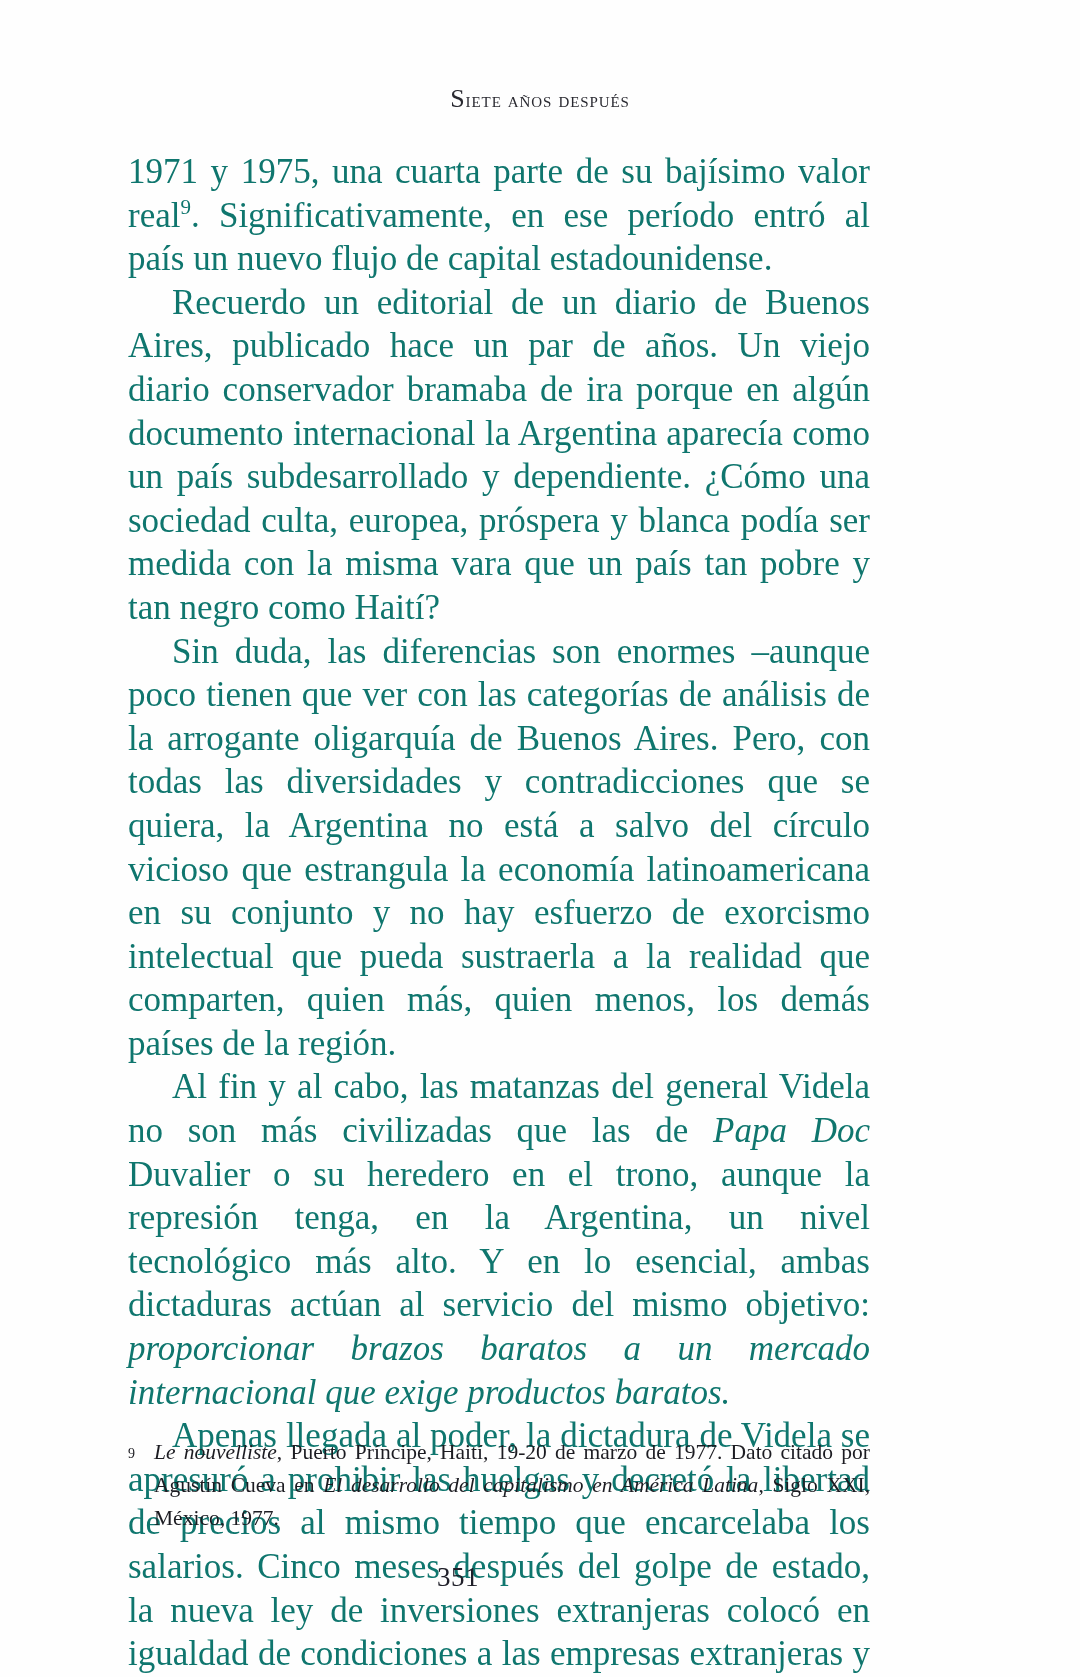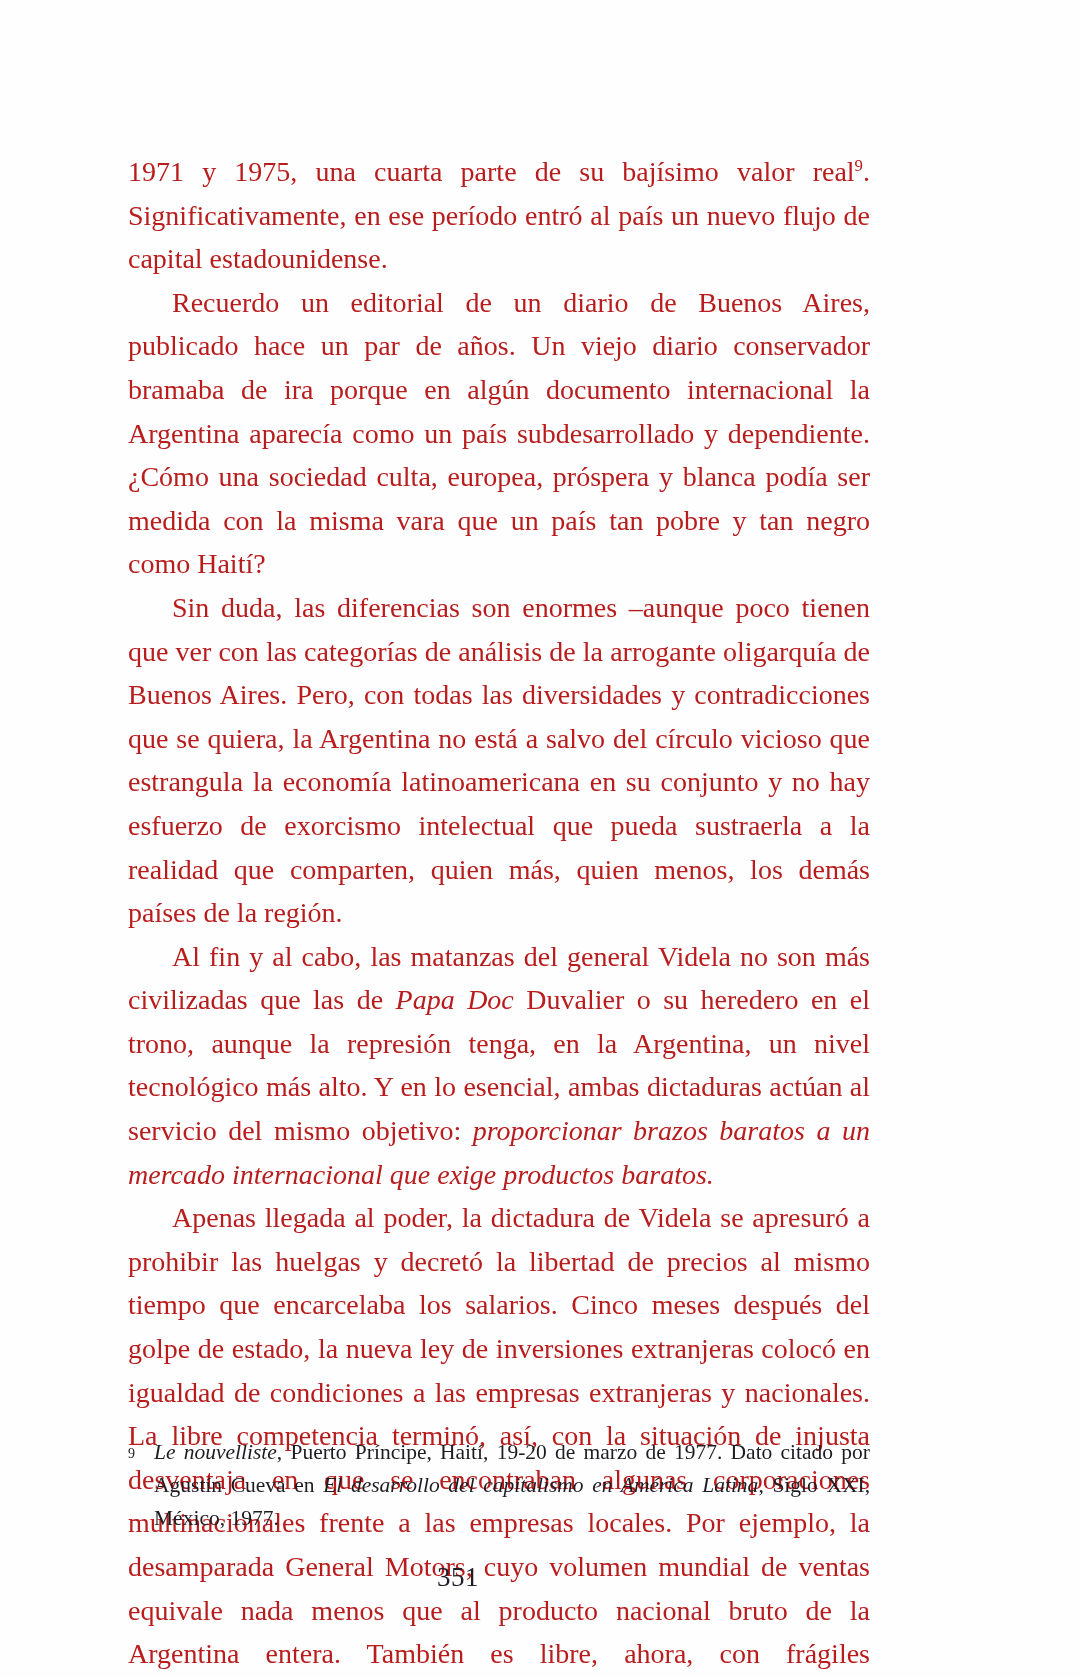--- a/index.html
+++ b/index.html
@@ -44,25 +44,25 @@
   
   .textblock {
     position: absolute;
     left: 128px;
     top: 150px;
     width: 742px;
   }
 
   p.body {
     margin: 0;
-    font-size: 28px;
+    font-size: 35px;
     line-height: 43.6px;
     text-align: justify;
     text-justify: inter-word;
-    color: #b91c1c;
+    color: #0f766e;
     hyphens: none;
     word-spacing: 0px;
   }
   p.body.indent {
     text-indent: 44px;
   }
   p.body i, span.ital {
     font-style: italic;
   }
   sup.fnref {
@@ -106,20 +106,23 @@
     font-size: 27px;
     color: #20202a;
     letter-spacing: 0.5px;
   }
 </style>
 </head>
 <body>
 
 <div class="page">
 
+  <div class="running-head">
+    <span class="cap-first">S</span><span>iete años después</span>
+  </div>
 
   <div class="textblock">
 
     <p class="body" id="p1"><span>1971 y 1975, una cuarta parte de su bajísimo valor real</span><sup class="fnref">9</sup><span>. Significativamente, en ese período entró al país un nuevo flujo de capital estadounidense.</span></p>
     <p class="body indent" id="p2"><span>Recuerdo un editorial de un diario de Buenos Aires, publicado hace un par de años. Un viejo diario conservador bramaba de ira porque en algún documento internacional la Argentina aparecía como un país subdesarrollado y dependiente. ¿Cómo una sociedad culta, europea, próspera y blanca podía ser medida con la misma vara que un país tan pobre y tan negro como Haití?</span></p>
     <p class="body indent" id="p3"><span>Sin duda, las diferencias son enormes –aunque poco tienen que ver con las categorías de análisis de la arrogante oligarquía de Buenos Aires. Pero, con todas las diversidades y contradicciones que se quiera, la Argentina no está a salvo del círculo vicioso que estrangula la economía latinoamericana en su conjunto y no hay esfuerzo de exorcismo intelectual que pueda sustraerla a la realidad que comparten, quien más, quien menos, los demás países de la región.</span></p>
     <p class="body indent" id="p4"><span>Al fin y al cabo, las matanzas del general Videla no son más civilizadas que las de </span><i>Papa Doc</i><span> Duvalier o su heredero en el trono, aunque la represión tenga, en la Argentina, un nivel tecnológico más alto. Y en lo esencial, ambas dictaduras actúan al servicio del mismo objetivo: </span><i>proporcionar brazos baratos a un mercado internacional que exige productos baratos.</i></p>
     <p class="body indent" id="p5"><span>Apenas llegada al poder, la dictadura de Videla se apresuró a prohibir las huelgas y decretó la libertad de precios al mismo tiempo que encarcelaba los salarios. Cinco meses después del golpe de estado, la nueva ley de inversiones extranjeras colocó en igualdad de condiciones a las empresas extranjeras y nacionales. La libre competencia terminó, así, con la situación de injusta desventaja en que se encontraban algunas corporaciones multinacionales frente a las empresas locales. Por ejemplo, la desamparada General Motors, cuyo volumen mundial de ventas equivale nada menos que al producto nacional bruto de la Argentina entera. También es libre, ahora, con frágiles limitaciones, la remisión de utilidades al extranjero y la repatriación del capital invertido.</span></p>
     <p class="body indent" id="p6"></p>
 

